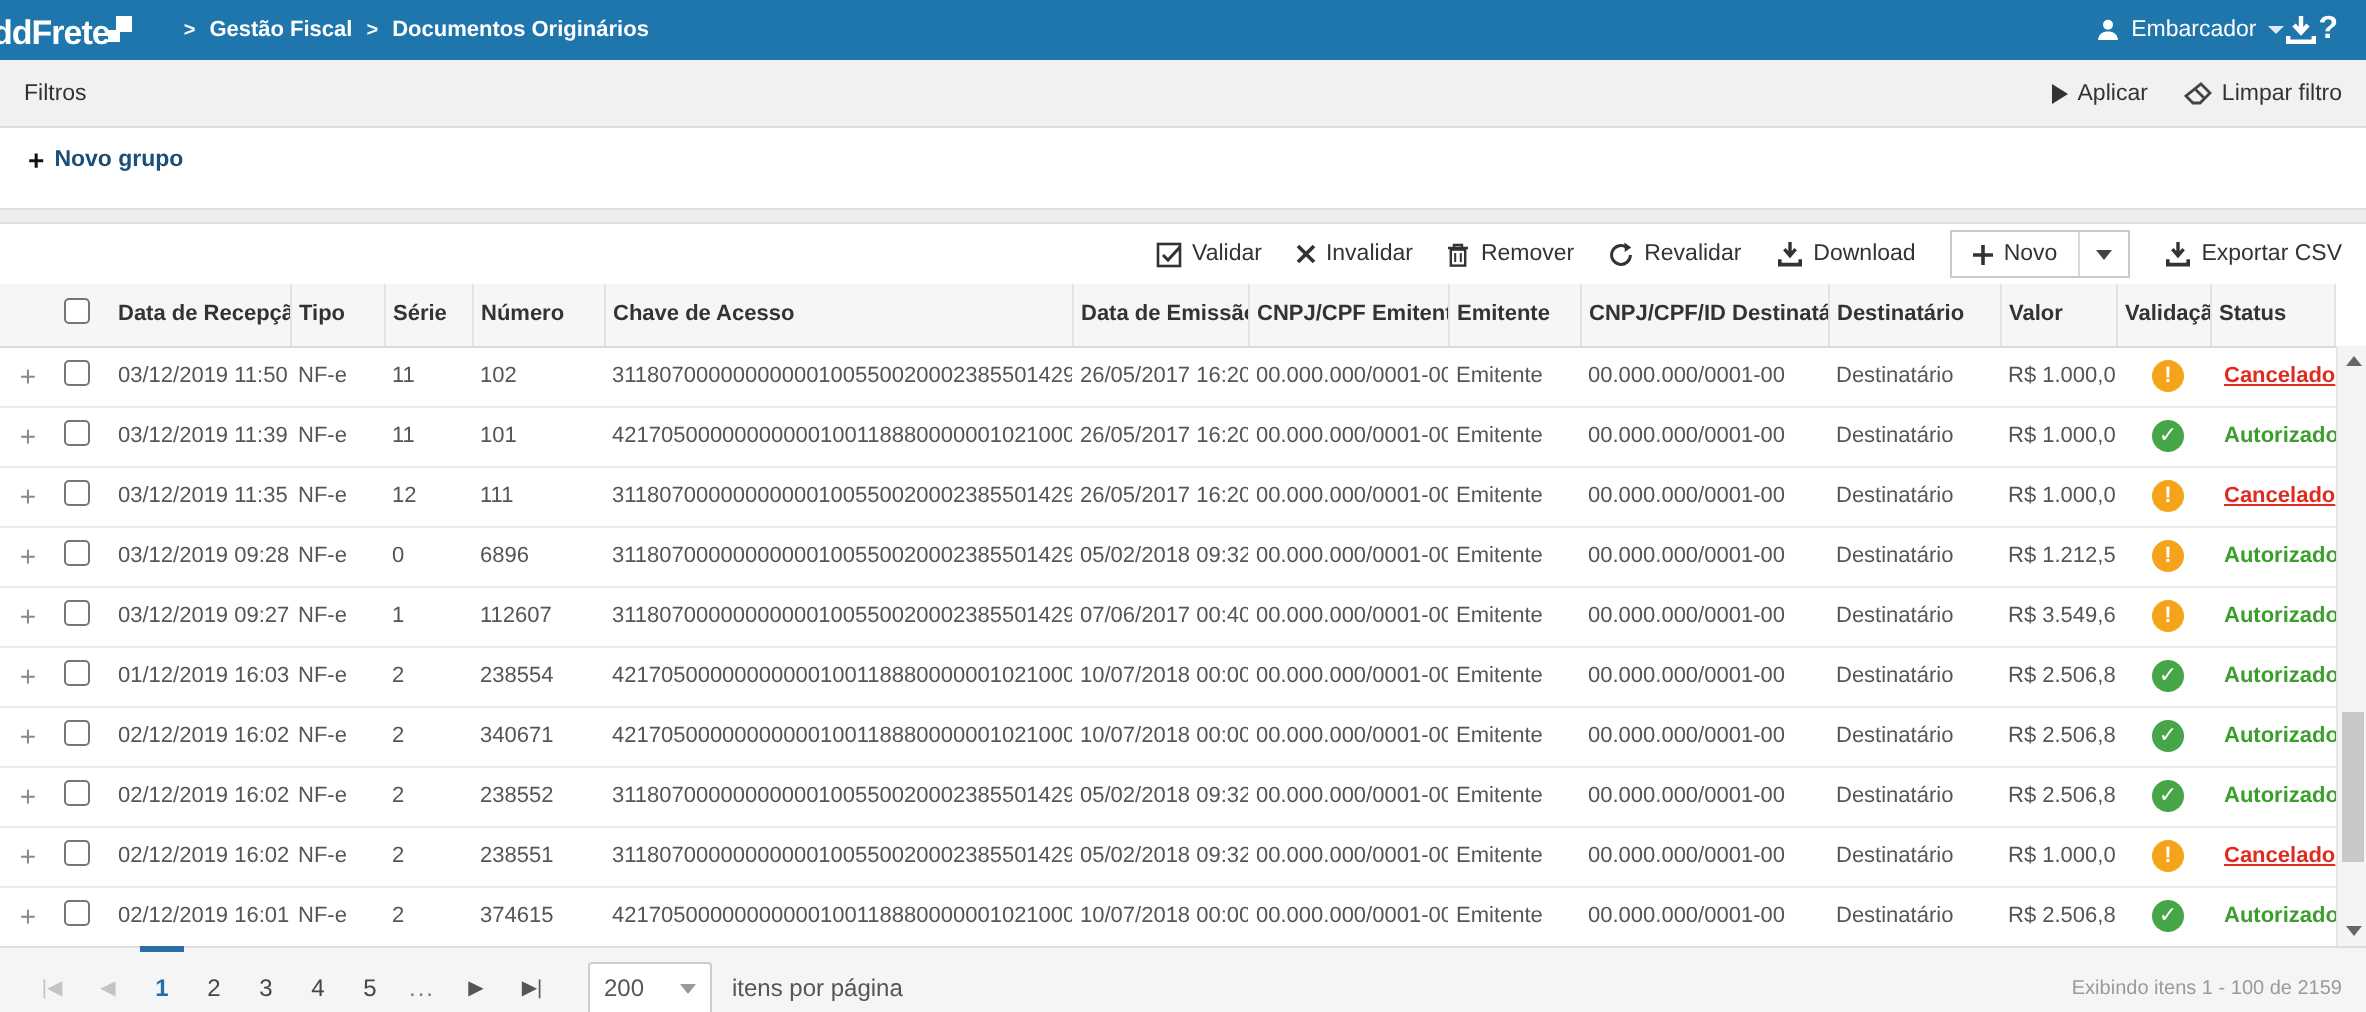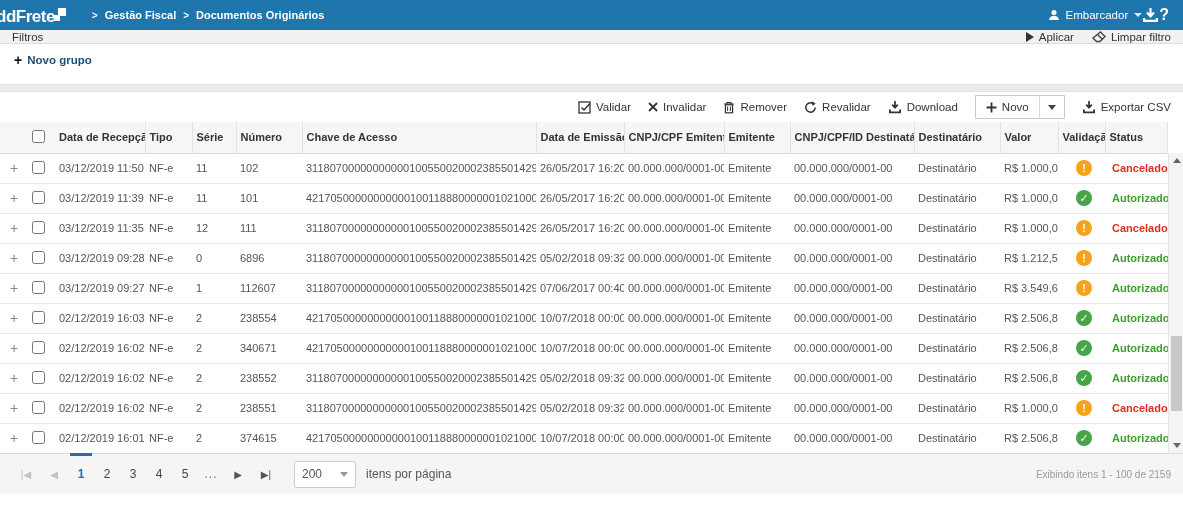--- a/index.html
+++ b/index.html
@@ -16,21 +16,21 @@
     font-size:11px; font-weight:bold; }
   .crumb-sep { font-size:10px; font-weight:bold; opacity:.95; }
   .topbar-right { margin-left:auto; display:flex; align-items:center; padding-right:14px; color:#fff; }
   .usermenu { display:flex; align-items:center; gap:6px; font-size:11.5px; cursor:pointer; }
   .chev-down { width:0; height:0; border-left:4px solid transparent; border-right:4px solid transparent;
     border-top:4px solid #fff; opacity:.85; }
   .top-icon-btn { cursor:pointer; display:flex; align-items:center; }
   .help-q { font-size:16px; font-weight:bold; cursor:pointer; }
 
   
-  .filters-bar { height:14px; background:#f1f1f1; border-bottom:1px solid #dcdcdc;
+  .filters-bar { height:34px; background:#f1f1f1; border-bottom:1px solid #dcdcdc;
     display:flex; align-items:center; padding:0 12px; font-size:11.5px; color:#333; }
   .filters-actions { margin-left:auto; display:flex; align-items:center; gap:18px; }
   .filters-actions .act { display:flex; align-items:center; gap:5px; cursor:pointer; color:#333; }
   .play-tri { width:0; height:0; border-top:5px solid transparent; border-bottom:5px solid transparent;
     border-left:8px solid #333; }
   .filter-body { height:40px; background:#fff; display:flex; align-items:flex-start; padding:10px 14px; }
   .new-group { display:flex; align-items:center; gap:5px; font-size:11.5px; font-weight:bold;
     color:#1d4e75; cursor:pointer; }
   .new-group .plus { color:#111; font-weight:bold; font-size:14px; line-height:10px; }
   .strip { height:8px; background:#ececec; border-top:1px solid #e0e0e0; border-bottom:1px solid #e0e0e0; }
@@ -51,21 +51,21 @@
   table { border-collapse:collapse; table-layout:fixed; width:1168px; font-size:11px; }
   thead th { height:31px; background:#f6f6f6; border-bottom:1px solid #d9d9d9; border-right:1px solid #e3e3e3;
     font-weight:bold; color:#333; text-align:left; padding:0 4px; white-space:nowrap; overflow:hidden; }
   thead th.col-expand, thead th.col-check { border-right:none; }
   tbody td { height:30px; border-bottom:1px solid #eaeaea; padding:0 4px; white-space:nowrap;
     overflow:hidden; color:#555; }
   td[data-name="expand-row-button"] { color:#8a8a8a; font-size:14px; text-align:center; cursor:pointer; }
   td[data-name="valor-cell"] { text-align:right; padding-right:6px; }
   td[data-name="status-cell"] { font-weight:bold; padding-left:7px; }
   td.status-autorizado { color:#3c9e2d; }
-  td.status-cancelado { color:#e02b1f; }
+  td.status-cancelado { color:#e02b1f;text-decoration:underline; }
   input[type=checkbox] { width:13px; height:13px; cursor:pointer; }
   .badge { display:inline-block; width:16px; height:16px; border-radius:50%; color:#fff; font-size:11px;
     font-weight:bold; text-align:center; line-height:16px; margin-left:14px; vertical-align:middle; }
   .badge.ok { background:#46a546; }
   .badge.ok::after { content:"\2713"; }
   .badge.warning { background:#f5a31a; }
   .badge.warning::after { content:"!"; }
 
   
   .vscroll { position:absolute; right:0; top:31px; width:15px; height:300px; background:#f4f4f4;
@@ -335,21 +335,21 @@
     <td data-name="cnpj-destinatario-cell">00.000.000/0001-00</td>
     <td data-name="destinatario-cell">Destinatário</td>
     <td data-name="valor-cell">R$ 3.549,68</td>
     <td data-name="validacao-cell"><span class="badge warning" data-name="validation-status-icon"></span></td>
     <td data-name="status-cell" class="status-autorizado">Autorizado</td>
   </tr>
 
   <tr data-name="table-row">
     <td data-name="expand-row-button">+</td>
     <td data-name="row-select-cell"><input type="checkbox" data-name="row-checkbox" style=""></td>
-    <td data-name="data-recepcao-cell">02/12/2019 16:03</td>
+    <td data-name="data-recepcao-cell">01/12/2019 16:03</td>
     <td data-name="tipo-cell">NF-e</td>
     <td data-name="serie-cell">2</td>
     <td data-name="numero-cell">238554</td>
     <td data-name="chave-acesso-cell">42170500000000000100118880000001021000000001</td>
     <td data-name="data-emissao-cell">10/07/2018 00:00</td>
     <td data-name="cnpj-emitente-cell">00.000.000/0001-00</td>
     <td data-name="emitente-cell">Emitente</td>
     <td data-name="cnpj-destinatario-cell">00.000.000/0001-00</td>
     <td data-name="destinatario-cell">Destinatário</td>
     <td data-name="valor-cell">R$ 2.506,86</td>

